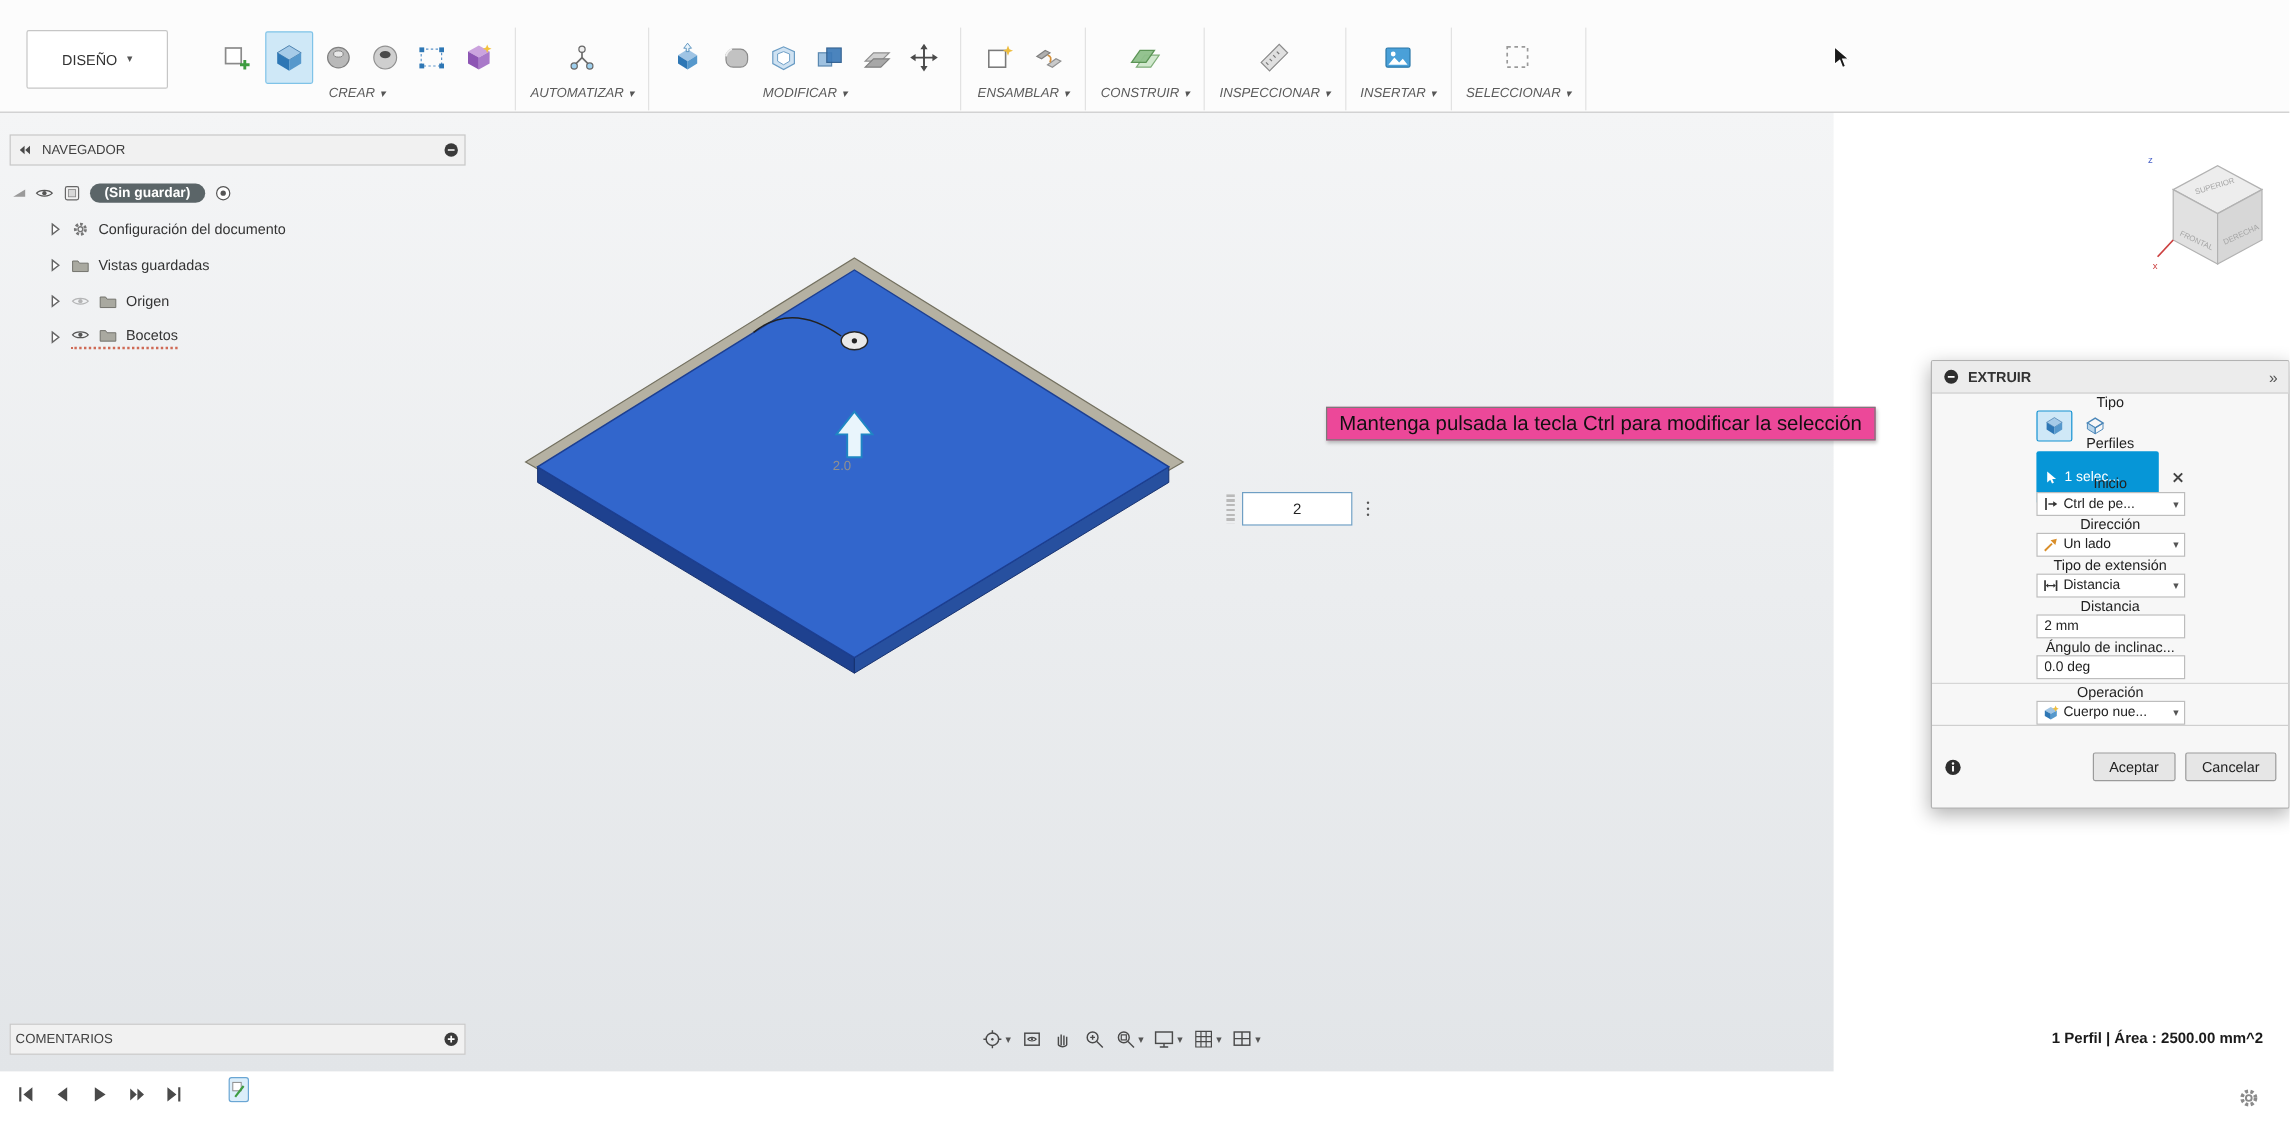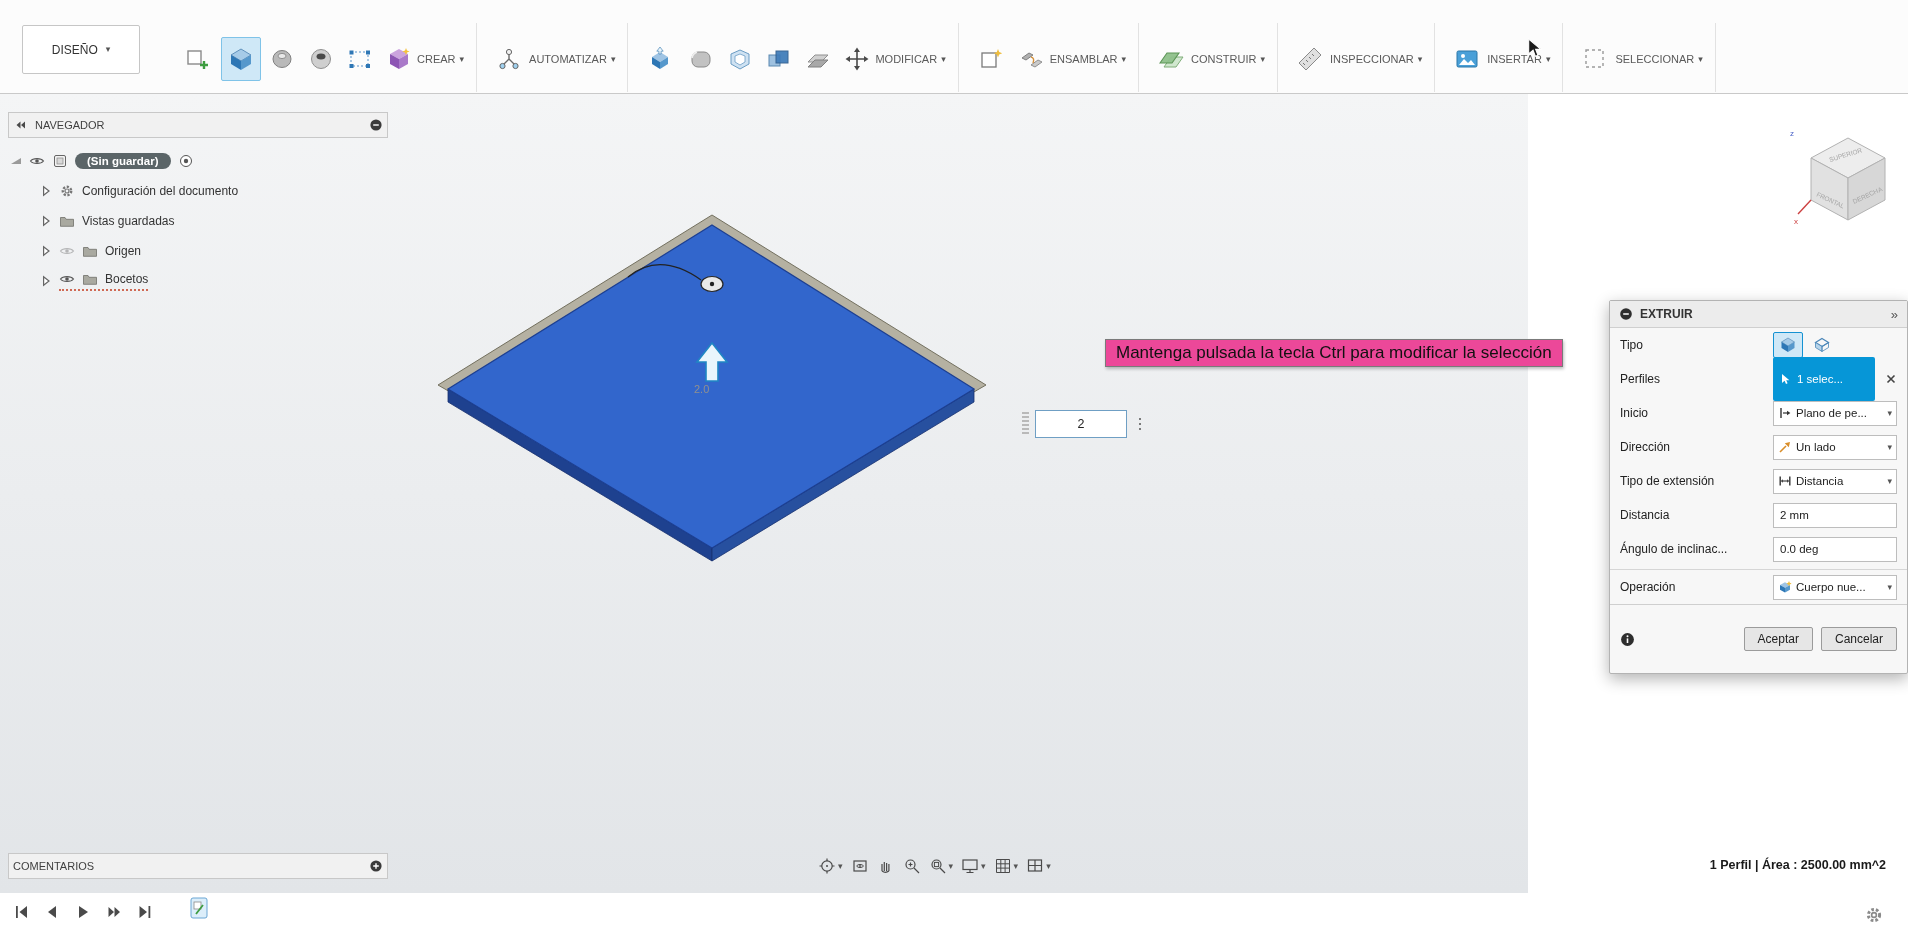--- a/index.html
+++ b/index.html
@@ -10,21 +10,21 @@
   .i15{width:15px;height:15px;} .i14{width:14px;height:14px;} .i12{width:12px;height:12px;}
 
   
   .ribbon{position:absolute;left:0;top:0;width:100%;height:93px;background:#fcfcfc;border-bottom:1px solid #c9c9c9;z-index:30;}
   .tabsrow{position:absolute;left:186px;top:0;height:23px;display:flex;gap:42px;align-items:flex-end;}
   .tab{font-size:11.5px;color:#555;padding:3px 4px 2px;cursor:default;white-space:nowrap;}
   .tab.active{color:#1592d2;border-bottom:2px solid #1592d2;}
   .designbtn{position:absolute;left:22px;top:25px;width:116px;height:47px;background:#fff;border:1px solid #c6c6c6;border-radius:2px;
              display:flex;align-items:center;justify-content:center;gap:8px;font-size:12px;color:#333;}
   .groups{position:absolute;left:166px;top:23px;height:69px;display:flex;align-items:stretch;}
-  .group{display:flex;align-items:center;padding:2px 12px 0;border-right:1px solid #e2e2e2;}
+  .group{display:flex;flex-direction:column;align-items:center;padding:2px 12px 0;border-right:1px solid #e2e2e2;font-style:italic;}
   .gicons{height:46px;display:flex;align-items:center;gap:3px;}
   .glabel{font-size:11px;color:#5a5a5a;display:flex;align-items:center;gap:4px;margin-top:1px;white-space:nowrap;}
   .ibtn{width:38px;height:42px;display:flex;align-items:center;justify-content:center;border-radius:2px;border:1px solid transparent;}
   .ibtn.small{width:34px;}
   .ibtn.active-tool{background:#cfe8f7;border-color:#7fc3e8;}
   .car{font-size:9px;color:#555;line-height:1;}
   .mousecursor{position:absolute;left:1527px;top:38px;z-index:60;}
 
   
   .canvas{position:absolute;left:0;top:93px;width:1528px;height:800px;
@@ -51,21 +51,21 @@
   .badge{background:#5b6568;color:#fff;font-weight:bold;font-size:11.5px;border-radius:9px;padding:2px 12px;}
   .dotted{border-bottom:2px dotted #cf6a55;display:flex;align-items:center;gap:7px;padding-bottom:2px;}
 
   
   .dlg{position:absolute;left:1609px;top:300px;width:299px;background:#f7f7f7;border:1px solid #b3b3b3;border-radius:2px;
        box-shadow:0 5px 16px rgba(0,0,0,.30);z-index:40;box-sizing:border-box;}
   .dlghead{height:26px;display:flex;align-items:center;gap:7px;padding:0 9px;background:#ececec;
            border-bottom:1px solid #cfcfcf;font-size:12px;font-weight:bold;color:#333;}
   .dlghead .sp{flex:1;}
   .chev{font-size:13px;color:#555;font-weight:normal;}
-  .dlgrow{height:34px;display:flex;align-items:center;justify-content:space-between;padding:0 10px;font-size:12px;color:#222;}
+  .dlgrow{height:34px;display:flex;align-items:center;justify-content:space-between;padding:0 10px;font-size:12px;color:#222;flex-direction:column;}
   .dlgrow.sep{border-top:1px solid #d6d6d6;margin-top:3px;}
   .ctl{width:124px;box-sizing:border-box;display:flex;align-items:center;}
   .dd{width:124px;height:25px;border:1px solid #bdbdbd;background:#fff;display:flex;align-items:center;gap:4px;
       padding:0 4px;font-size:11.5px;color:#222;box-sizing:border-box;}
   .dd .sp{flex:1;}
   .inp{width:124px;height:25px;border:1px solid #bdbdbd;background:#fff;font-size:11.5px;color:#222;padding:0 6px;
        box-sizing:border-box;font-family:"Liberation Sans",sans-serif;}
   .tipobtn{width:28px;height:24px;border:1px solid transparent;border-radius:2px;display:flex;align-items:center;justify-content:center;}
   .tipobtn.sel{background:#cfe8f7;border-color:#1592d2;}
   .chip{flex:1;height:22px;background:#0696d7;border-radius:2px;color:#fff;font-size:11.5px;display:flex;
@@ -487,21 +487,21 @@
   </div>
 
   <div class="dlgrow">
     <span>Inicio</span>
     <span class="dd">
       <svg class="i14" viewBox="0 0 14 14">
           <path d="M3 2 v10" stroke="#333" stroke-width="1.4"></path>
           <path d="M5 7 h5" stroke="#333" stroke-width="1.2"></path>
           <path d="M9 4.8 L12.4 7 L9 9.2 Z" fill="#333"></path>
         </svg>
-      <span>Plano de pe...</span>
+      <span>Ctrl de pe...</span>
       <span class="sp"></span>
       <span class="car">▾</span>
     </span>
   </div>
 
   <div class="dlgrow">
     <span>Dirección</span>
     <span class="dd">
       <svg class="i14" viewBox="0 0 14 14">
           <path d="M2 12 L8 6" stroke="#d98e2a" stroke-width="1.6"></path>

